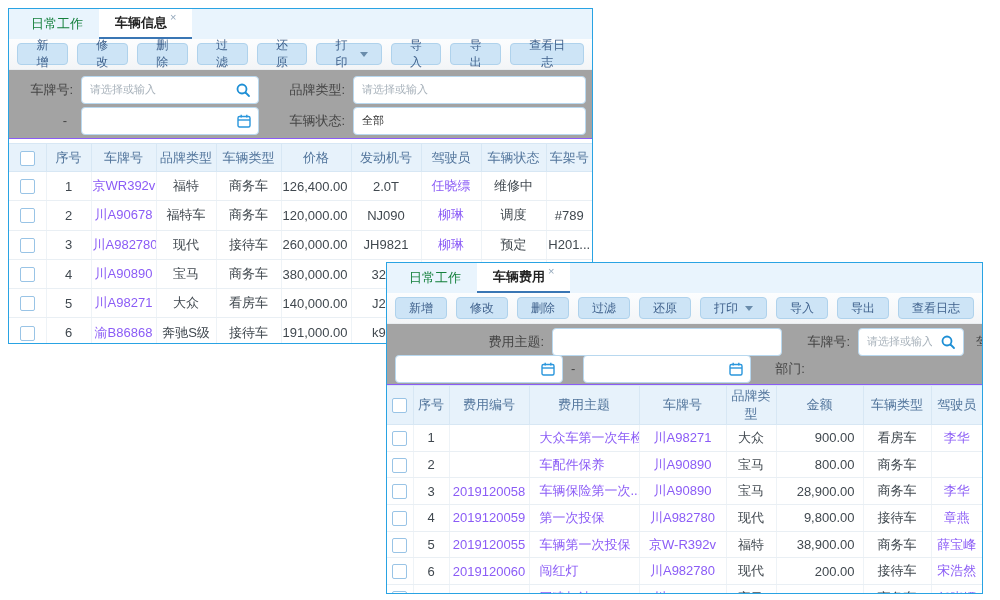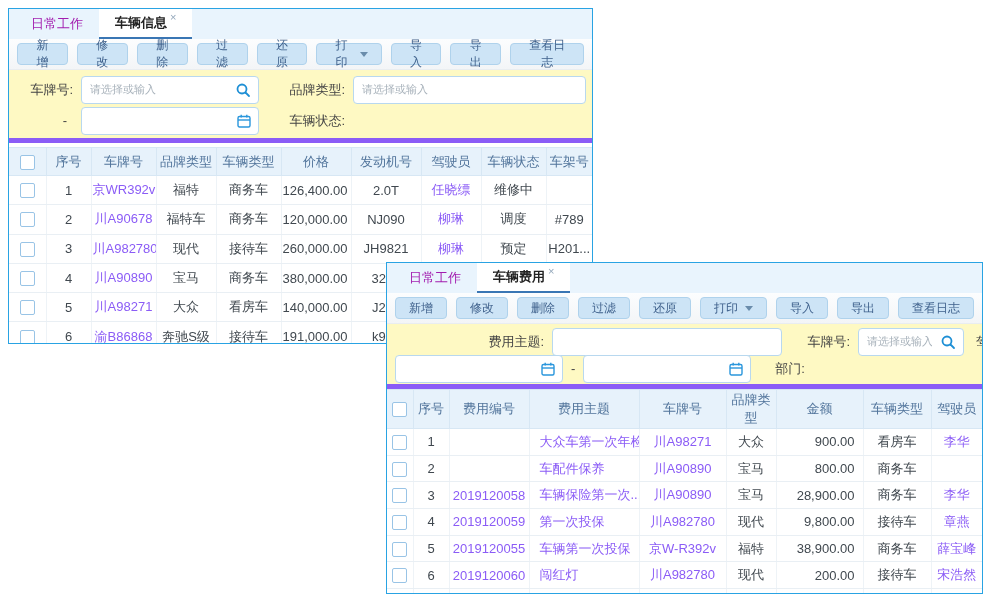--- a/index.html
+++ b/index.html
@@ -6,34 +6,34 @@
   body{
     width:1000px;height:600px;background:#ffffff;position:relative;overflow:hidden;
     font-family:"Liberation Sans","DejaVu Sans",sans-serif;
   }
   .window{position:absolute;background:#fff;border:1px solid #29a3e3;overflow:hidden;box-sizing:border-box;}
   .w1{left:8px;top:8px;width:585px;height:336px;}
   .w2{left:386px;top:262px;width:597px;height:332px;}
 
   
   .tabbar{height:30px;background:#e9f4fd;display:flex;align-items:stretch;padding-left:6px;}
-  .tab{padding:0 16px;display:flex;align-items:center;font-size:13px;color:#a21caf;cursor:pointer;}
+  .tab{padding:0 16px;display:flex;align-items:center;font-size:13px;color:#15803d;cursor:pointer;}
   .tab.active{background:#fff;font-weight:bold;color:#222;border-bottom:2px solid #3a76b4;box-sizing:border-box;}
   .tab-close{position:relative;top:-6px;margin-left:3px;font-size:11px;color:#93a7ba;font-weight:normal;}
 
   
   .toolbar{height:30px;display:flex;align-items:center;gap:9px;padding:0 8px;
     background:linear-gradient(#fcfdfe,#f3f5f7);border-bottom:1px solid #e9edf0;}
   .btn{display:inline-flex;align-items:center;height:22px;padding:0 13px;font-size:12px;color:#3f618c;
     background:#cde4f6;border:1px solid #afd2ec;border-radius:4px;cursor:pointer;font-family:inherit;}
   .caret{width:0;height:0;border-left:4px solid transparent;border-right:4px solid transparent;
     border-top:5px solid #6a8cab;margin-left:7px;}
 
   
-  .filter{background:#fef9c3;padding:4px 0 2px;border-bottom:5px solid #8b5cf6;}
+  .filter{background:#a3a3a3;padding:4px 0 2px;border-bottom:1px solid #8b5cf6;}
   .frow{display:flex;align-items:center;height:31px;font-size:13px;color:#444;}
   .w2 .frow{height:27px;}
   .flabel{text-align:right;flex:none;white-space:nowrap;}
   .ibox{height:28px;border:1px solid #b8d8ef;border-radius:4px;background:#fff;display:flex;
     align-items:center;box-sizing:border-box;flex:none;position:relative;}
   .ibox input{border:none;outline:none;flex:1;min-width:0;padding:0 8px;font-size:11px;color:#333;
     background:transparent;font-family:Liberation Mono, monospace;}
   .ibox input::placeholder{color:#a8b2bb;}
   .ibox .icon{flex:none;margin-right:7px;display:flex;align-items:center;}
   .grow{flex:1;margin-right:6px;}
@@ -108,20 +108,23 @@
         <span class="icon">
           <svg width="14" height="14" viewBox="0 0 14 14">
               <rect x="1" y="2.5" width="12" height="10.5" rx="1.5" fill="none" stroke="#2a96dc" stroke-width="1.4"></rect>
               <line x1="1" y1="6" x2="13" y2="6" stroke="#2a96dc" stroke-width="1.4"></line>
               <line x1="4.2" y1="0.8" x2="4.2" y2="3.5" stroke="#2a96dc" stroke-width="1.4"></line>
               <line x1="9.8" y1="0.8" x2="9.8" y2="3.5" stroke="#2a96dc" stroke-width="1.4"></line>
             </svg>
         </span>
       </span>
       <span class="flabel" style="width:66px;margin-left:20px">车辆状态:</span>
+      <span class="ibox grow" style="margin-left:8px">
+        <input value="全部" style="">
+      </span>
     </div>
   </div>
 
   <table class="grid">
     <colgroup>
       <col style="width:37px">
         <col style="width:45px">
         <col style="width:65px">
         <col style="width:60px">
         <col style="width:65px">

